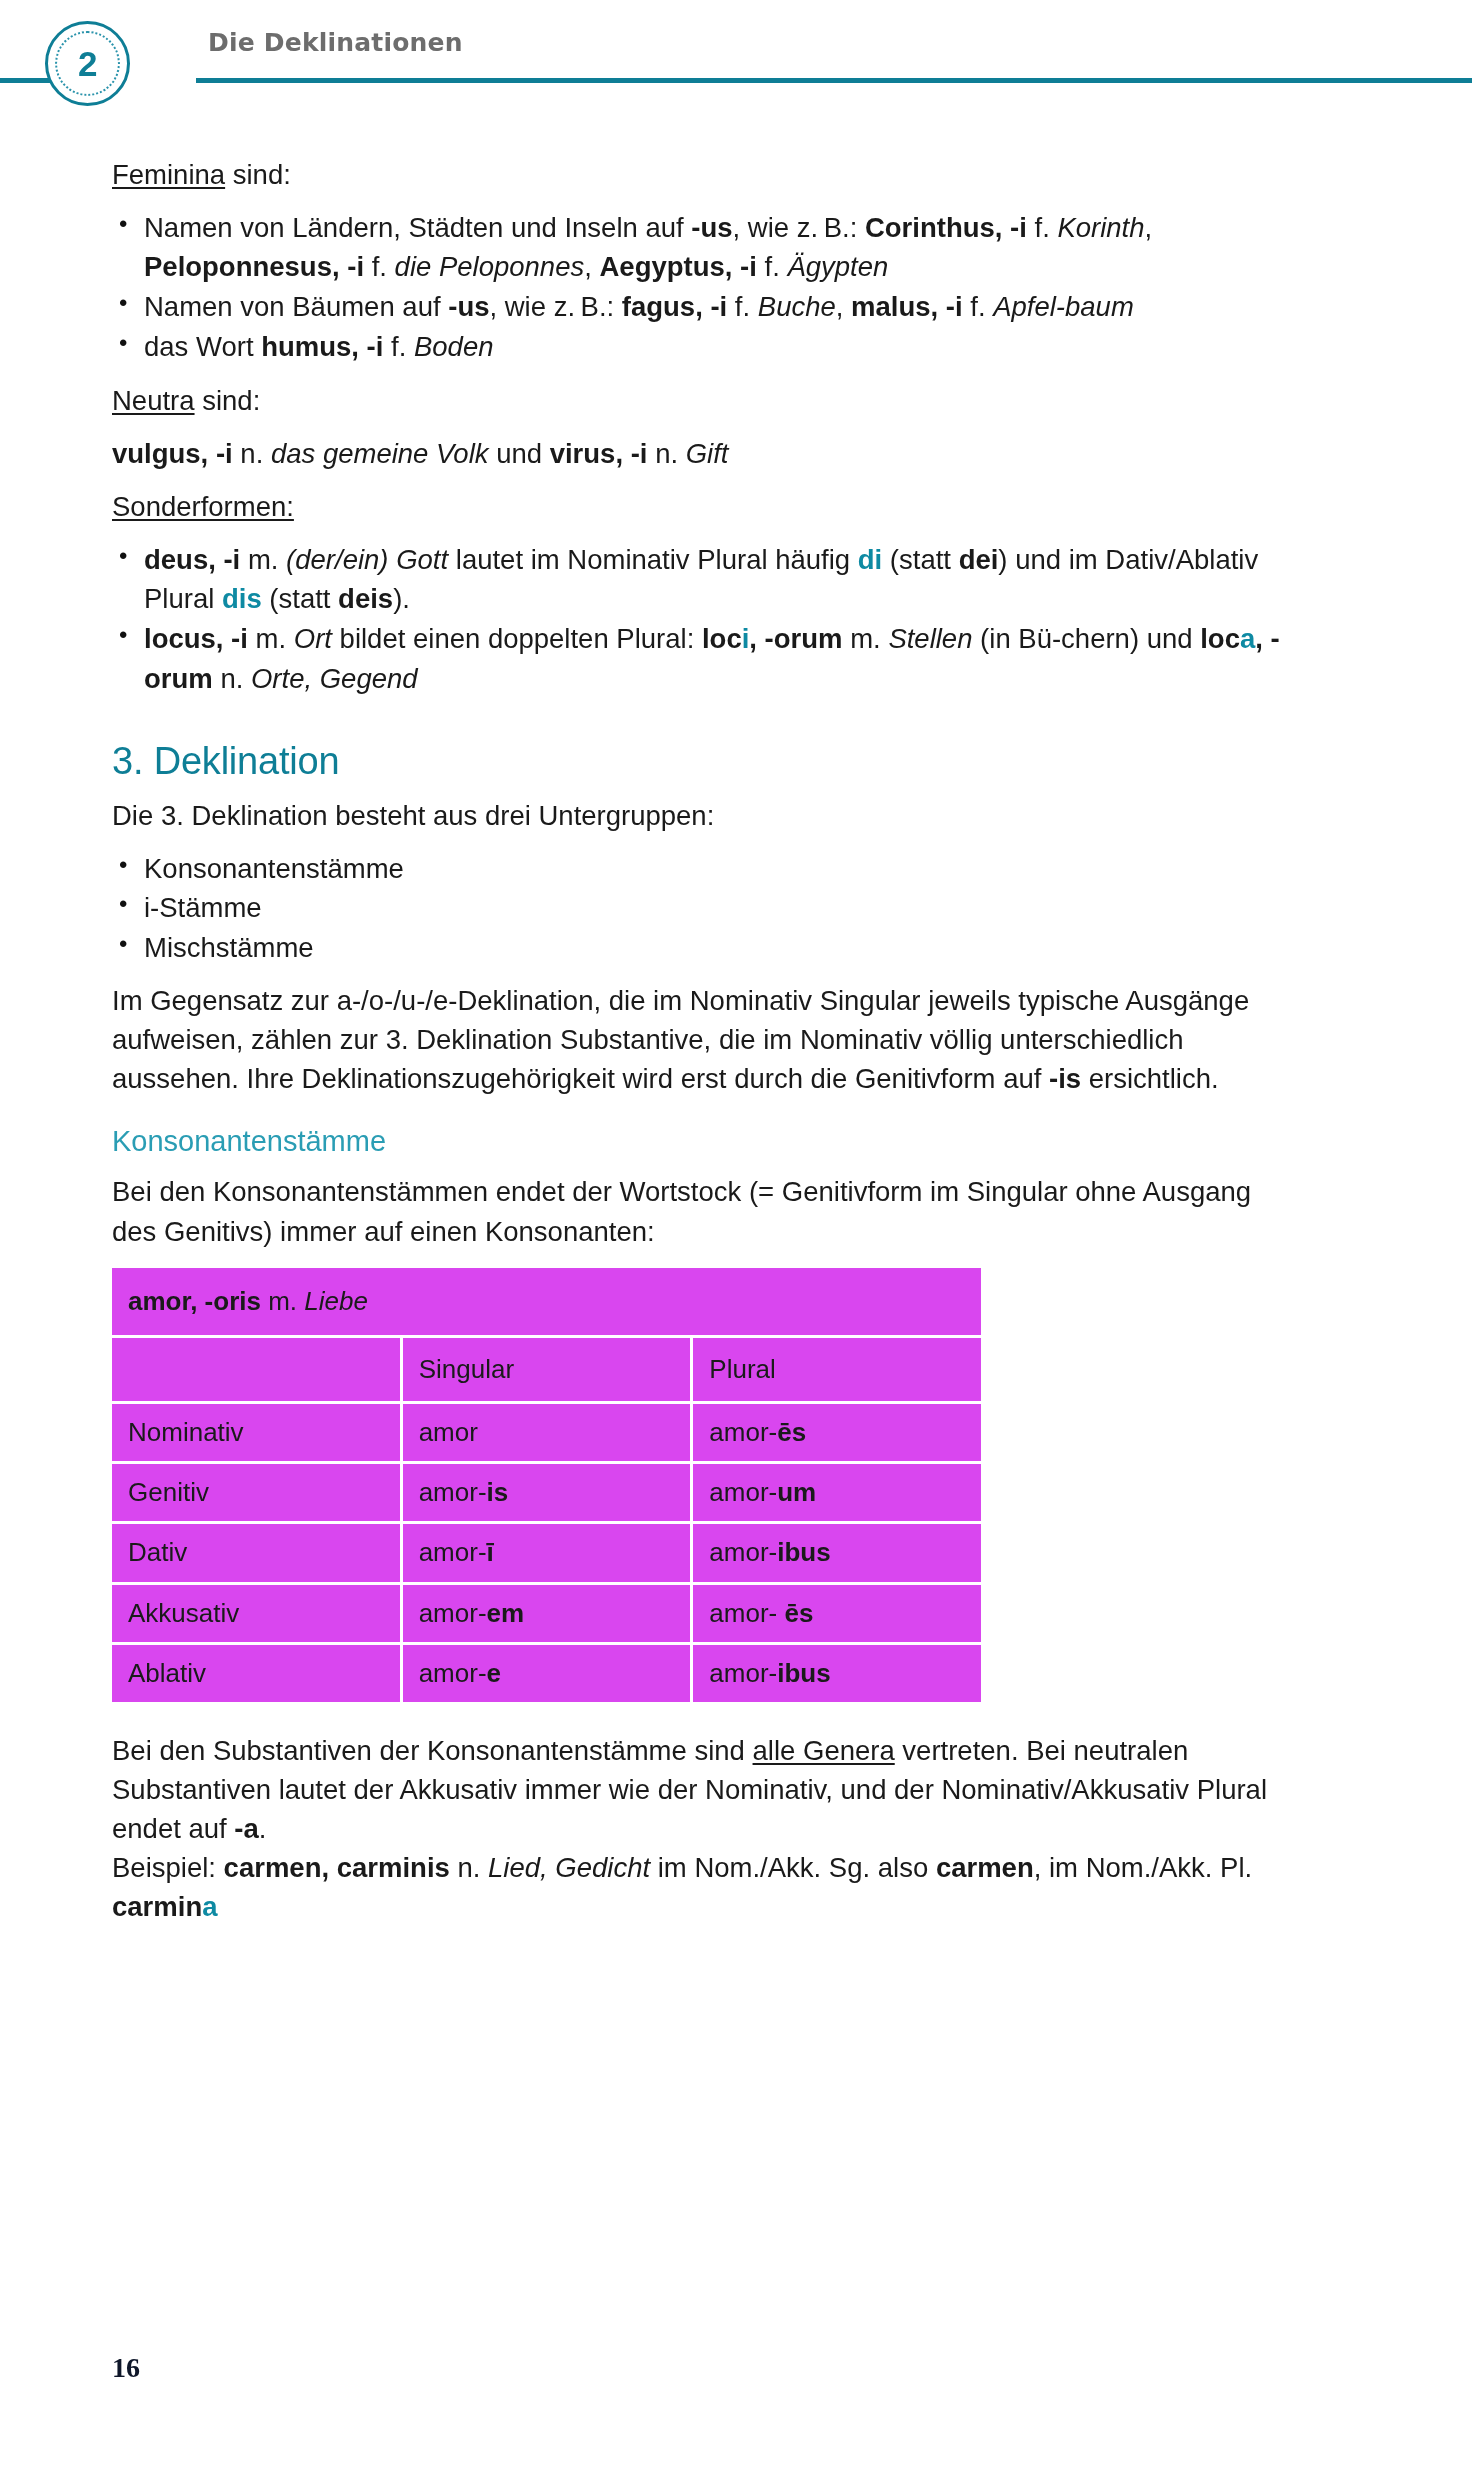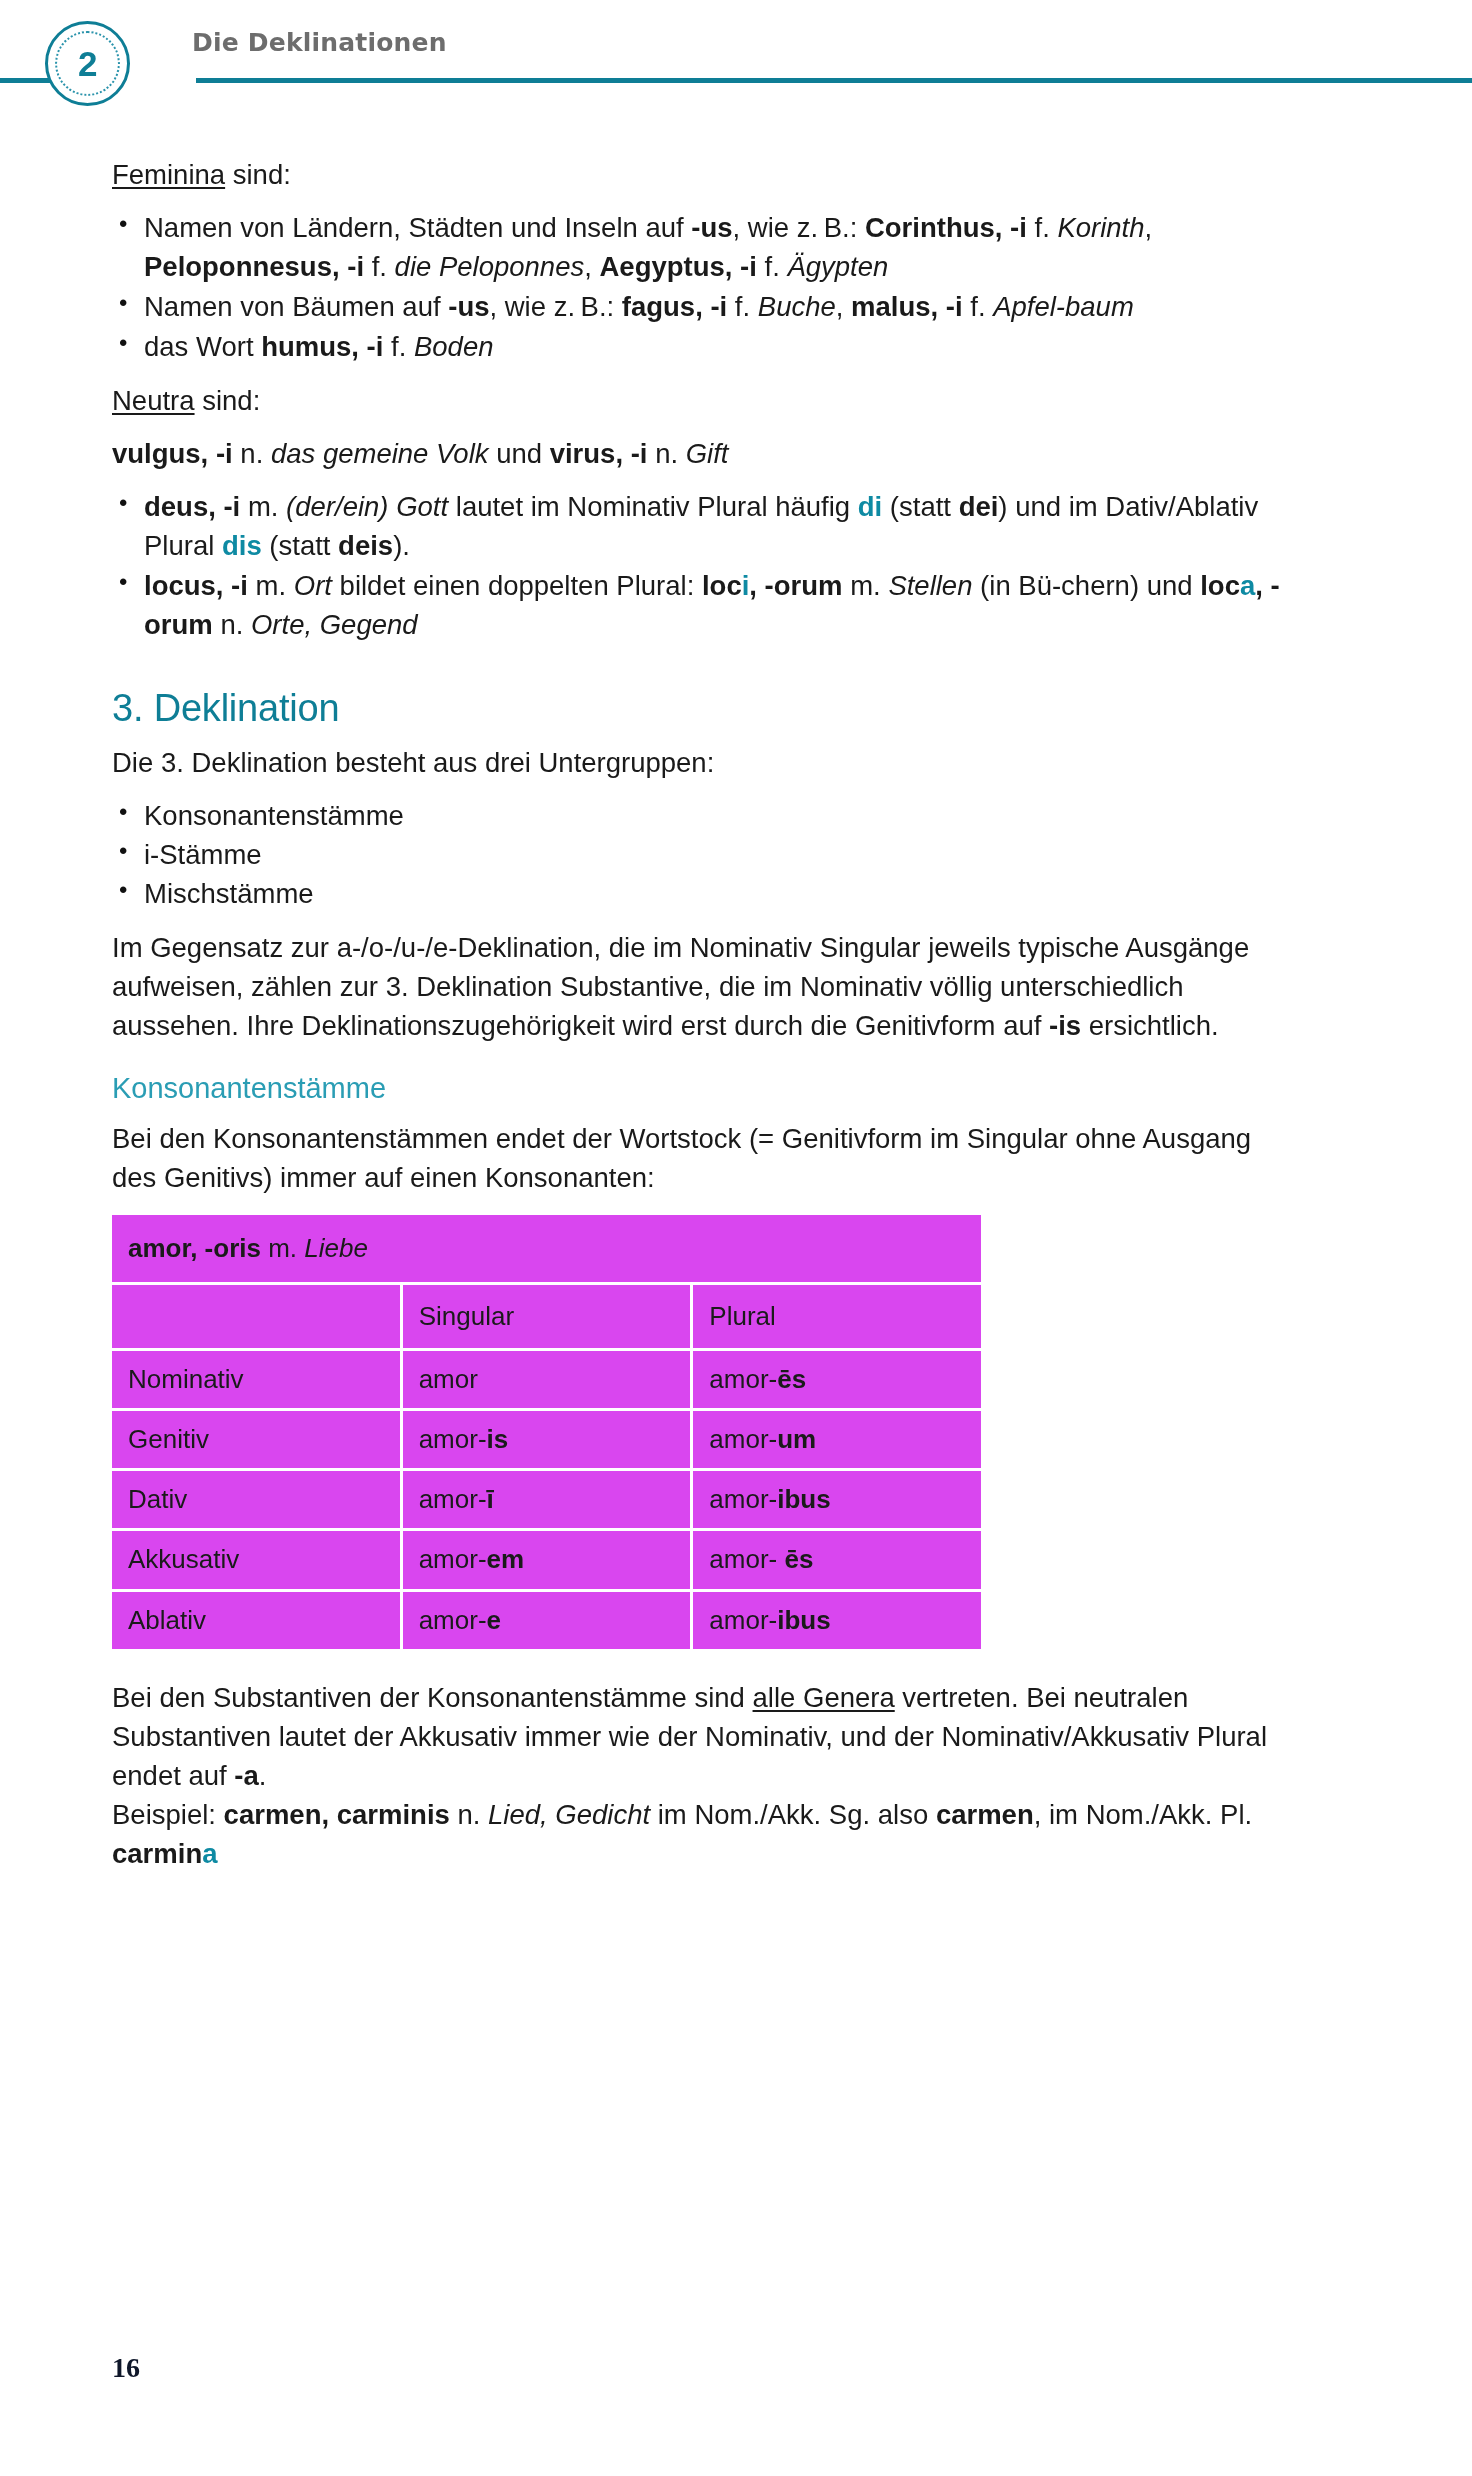--- a/index.html
+++ b/index.html
@@ -71,21 +71,21 @@
     align-items: center;
     justify-content: center;
     font-size: 35px;
     font-weight: bold;
     color: #0e7e96;
     font-family: "Liberation Sans", sans-serif;
     letter-spacing: -0.5px;
   }
   .header-title {
     position: absolute;
-    left: 192px;
+    left: 208px;
     top: 28px;
     font-size: 25px;
     color: #6d6d6d;
     font-weight: bold;
     letter-spacing: 0.2px;
     font-family: "DejaVu Sans", sans-serif;
     font-weight: 600;
   }
 
   
@@ -225,20 +225,21 @@
   </ul>
 
   <div class="gap-sm"></div>
 
   <p class="lead"><u>Neutra</u><span> sind:</span></p>
 
   <p class="para"><b>vulgus, -i</b><span> n. </span><i>das gemeine Volk</i><span> und </span><b>virus, -i</b><span> n. </span><i>Gift</i></p>
 
   <div class="gap-sm"></div>
 
+  <p class="lead"><u>Sonderformen:</u></p>
 
   <ul class="bullets">
     <li><b>deus, -i</b><span> m. </span><i>(der/ein) Gott</i><span> lautet im Nominativ Plural häufig </span><b class="teal">di</b><span> (statt </span><b>dei</b><span>) und im Dativ/Ablativ Plural </span><b class="teal">dis</b><span> (statt </span><b>deis</b><span>).</span></li>
 
     <li><b>locus, -i</b><span> m. </span><i>Ort</i><span> bildet einen doppelten Plural: </span><b>loc</b><b class="teal">i</b><b>, -orum</b><span> m. </span><i>Stellen</i><span> (in Bü-chern) und </span><b>loc</b><b class="teal">a</b><b>, -orum</b><span> n. </span><i>Orte, Gegend</i></li>
   </ul>
 
   <div class="gap-lg"></div>
 
   <h2 class="section-head">3. Deklination</h2>

